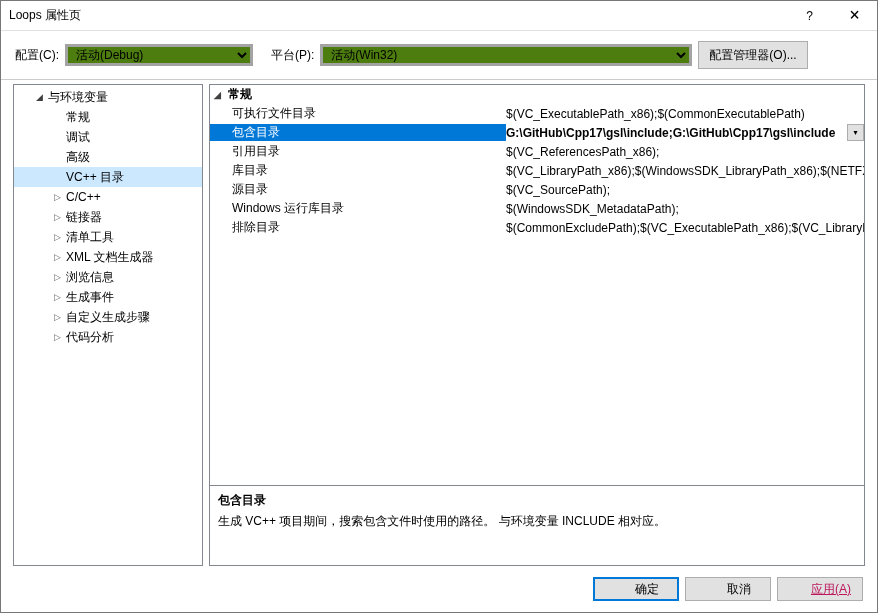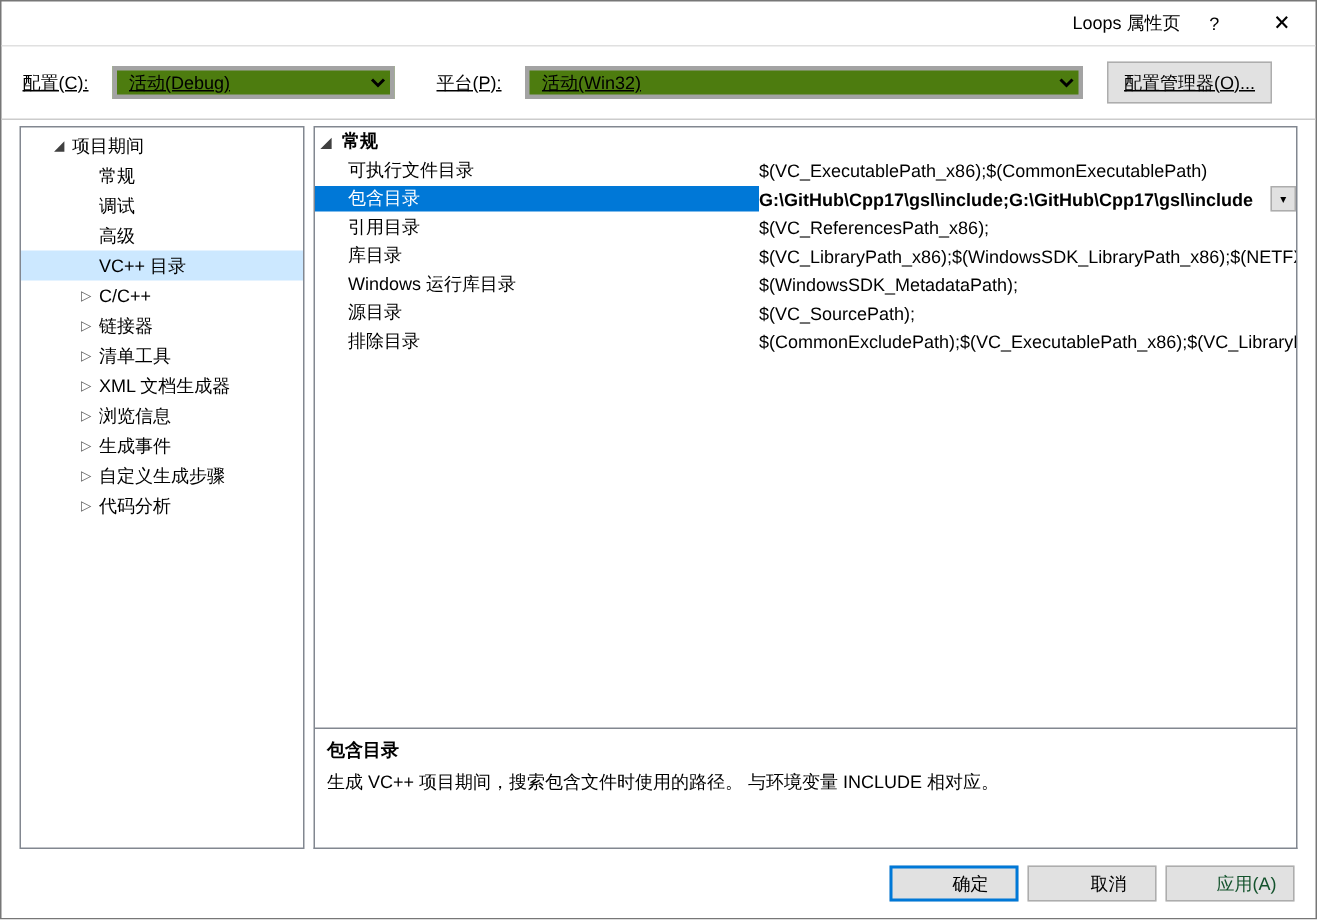--- a/index.html
+++ b/index.html
@@ -1,21 +1,21 @@
 <!DOCTYPE html>
 <html><head>
 <meta charset="utf-8">
 <style>
 * { box-sizing: border-box; font-family: "Microsoft YaHei", "Segoe UI", sans-serif; font-size: 12px; }
 body { margin: 0; background: #fff; }
 .window { width: 878px; height: 613px; border: 1px solid #777; display: flex; flex-direction: column; background: #fff; }
-.titlebar { height: 30px; display: flex; align-items: center; padding-left: 8px; border-bottom: 1px solid #e0e0e0; text-align: right; }
+.titlebar { height: 30px; display: flex; align-items: center; padding-left: 8px; border-bottom: 1px solid #e0e0e0; }
 .titlebar .title { flex: 1; }
 .titlebar .btn { width: 45px; height: 30px; display: flex; align-items: center; justify-content: center; font-size: 14px; }
-.toolbar { padding: 10px 14px; display: flex; align-items: center; gap: 16px; text-decoration: underline; }
+.toolbar { padding: 10px 14px; display: flex; align-items: center; gap: 6px; }
 .toolbar label { white-space: nowrap; }
 .toolbar select { height: 22px; border: 3px solid #a3a3a3; background: #4d7c0f; padding: 0 4px; }
 .toolbar .cfg { width: 188px; }
 .toolbar .plat { width: 372px; }
 .toolbar button { height: 28px; padding: 0 10px; border: 1px solid #adadad; background: #e1e1e1; }
 .body { flex: 1; display: flex; border-top: 1px solid #ccc; padding: 4px 12px 0 12px; gap: 6px; min-height: 0; }
 .tree { width: 190px; border: 1px solid #828790; overflow-y: auto; padding: 2px 0; }
 .tree-row { height: 20px; display: flex; align-items: center; padding-left: 6px; white-space: nowrap; }
 .tree-row.lvl1 { padding-left: 22px; }
 .tree-row.lvl1b { padding-left: 40px; }
@@ -30,21 +30,21 @@
 .grid-row .label { width: 296px; padding-left: 22px; overflow: hidden; }
 .grid-row .value { flex: 1; overflow: hidden; padding-right: 2px; }
 .grid-row.sel .label { background: #0078d7; color: #fff; }
 .grid-row.sel .value { font-weight: bold; }
 .grid-row.sel .dd { width: 17px; height: 17px; border: 1px solid #adadad; background: #e1e1e1; display: flex; align-items: center; justify-content: center; font-size: 8px; margin-left: 2px; }
 .desc { border: 1px solid #828790; border-top: none; height: 80px; padding: 6px 8px; }
 .desc .dtitle { font-weight: bold; margin-bottom: 4px; }
 .footer { height: 46px; display: flex; align-items: center; justify-content: flex-end; padding: 0 14px; gap: 6px; }
 .footer button { width: 86px; height: 24px; border: 1px solid #adadad; background: #e1e1e1; padding-left: 28px; }
 .footer button.default { border: 1px solid #0078d7; box-shadow: inset 0 0 0 1px #0078d7; }
-.footer button:disabled { color: #14532d; }
+.footer button:disabled { color: #be185d; text-decoration: underline; }
 </style>
 </head>
 <body>
 
 <div class="window">
   <div class="titlebar">
     <span class="title">Loops 属性页</span>
     <div class="btn">
         <span>?</span>
       </div>
@@ -58,21 +58,21 @@
     <select class="cfg"><option>活动(Debug)</option></select>
     <label style="margin-left:12px">平台(P):</label>
     <select class="plat"><option>活动(Win32)</option></select>
     <button>配置管理器(O)...</button>
   </div>
 
   <div class="body">
     <div class="tree">
       <div class="tree-row lvl1">
         <span class="arrow open">◢</span>
-        <span>项目期间</span>
+        <span>与环境变量</span>
       </div>
       <div id="tree-items">
           <div class="tree-row lvl1b">
             <span class="arrow"></span>
             <span>常规</span>
           </div>
           <div class="tree-row lvl1b">
             <span class="arrow"></span>
             <span>调试</span>
           </div>
@@ -137,26 +137,26 @@
             </div>
             <div class="grid-row">
               <div class="label">引用目录</div>
               <div class="value">$(VC_ReferencesPath_x86);</div>
             </div>
             <div class="grid-row">
               <div class="label">库目录</div>
               <div class="value">$(VC_LibraryPath_x86);$(WindowsSDK_LibraryPath_x86);$(NETFXKitsDir)</div>
             </div>
             <div class="grid-row">
+              <div class="label">源目录</div>
+              <div class="value">$(VC_SourcePath);</div>
+            </div>
+            <div class="grid-row">
               <div class="label">Windows 运行库目录</div>
               <div class="value">$(WindowsSDK_MetadataPath);</div>
-            </div>
-            <div class="grid-row">
-              <div class="label">源目录</div>
-              <div class="value">$(VC_SourcePath);</div>
             </div>
             <div class="grid-row">
               <div class="label">排除目录</div>
               <div class="value">$(CommonExcludePath);$(VC_ExecutablePath_x86);$(VC_LibraryPath)</div>
             </div>
           </div>
       </div>
       <div class="desc">
         <div class="dtitle">包含目录</div>
         <div>生成 VC++ 项目期间，搜索包含文件时使用的路径。  与环境变量 INCLUDE 相对应。</div>

